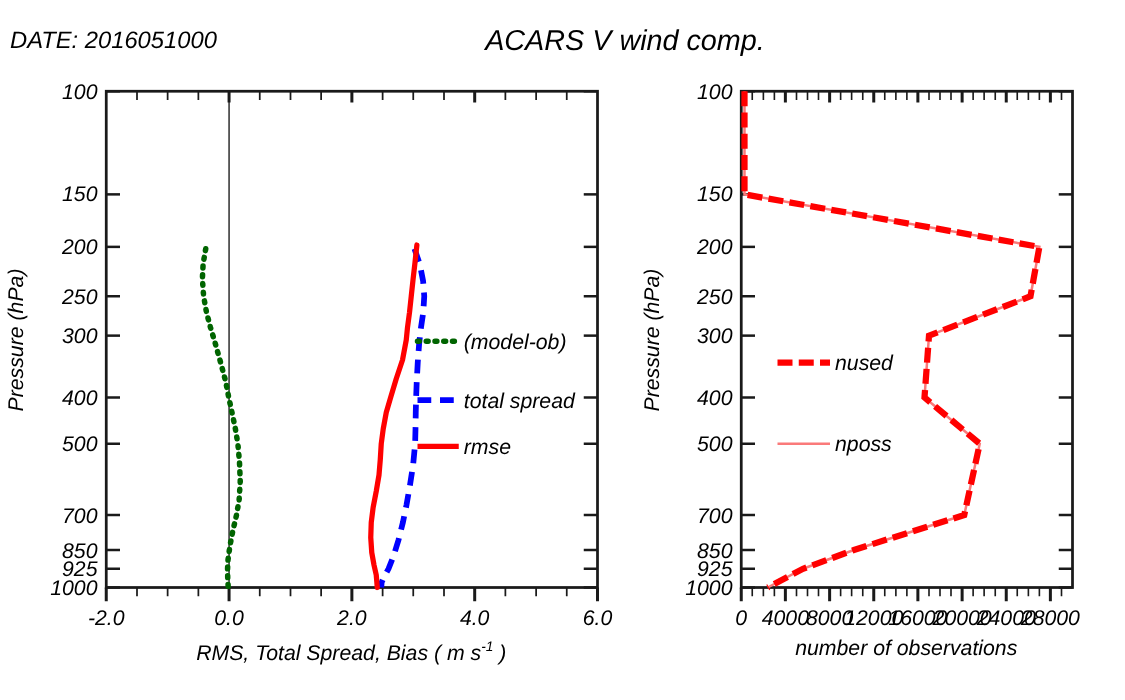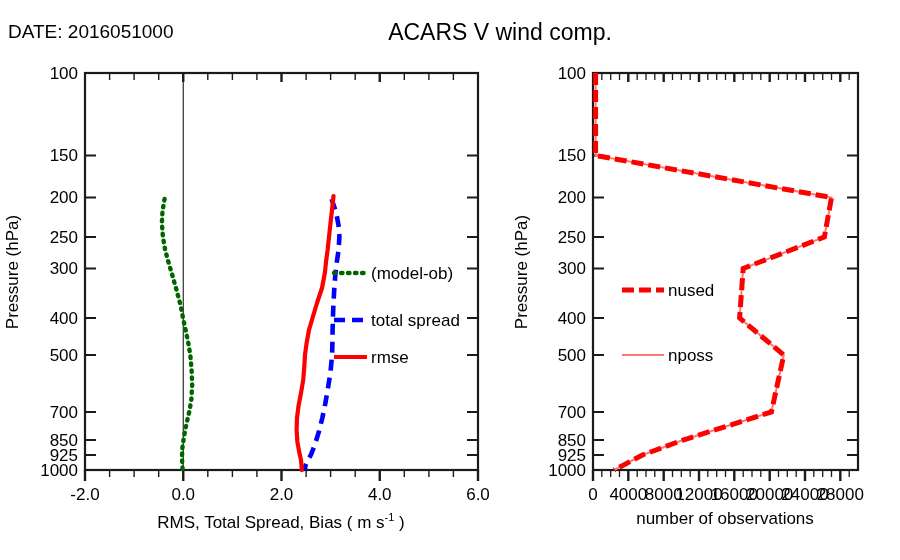--- a/index.html
+++ b/index.html
@@ -1,18 +1,18 @@
 <!DOCTYPE html>
 <html><head>
 <meta charset="utf-8">
 <style>
   html,body{margin:0;padding:0;background:#ffffff;}
   body{width:900px;height:560px;position:relative;overflow:hidden;
        font-family:"Liberation Sans", sans-serif;color:#000;}
-  .fig{position:absolute;left:0;top:0;width:900px;height:560px;}
+  .fig{position:absolute;left:0;top:0;width:900px;height:560px;font-style:italic;}
   svg{display:block;}
   text{font-family:"Liberation Sans", sans-serif;fill:#000;}
   .date-label{font-size:19px;}
   .title{font-size:23px;}
   .tick-label{font-size:17px;}
   .axis-title{font-size:17px;}
   .legend-label{font-size:17px;}
   .sup{font-size:11px;}
 </style>
 </head>

